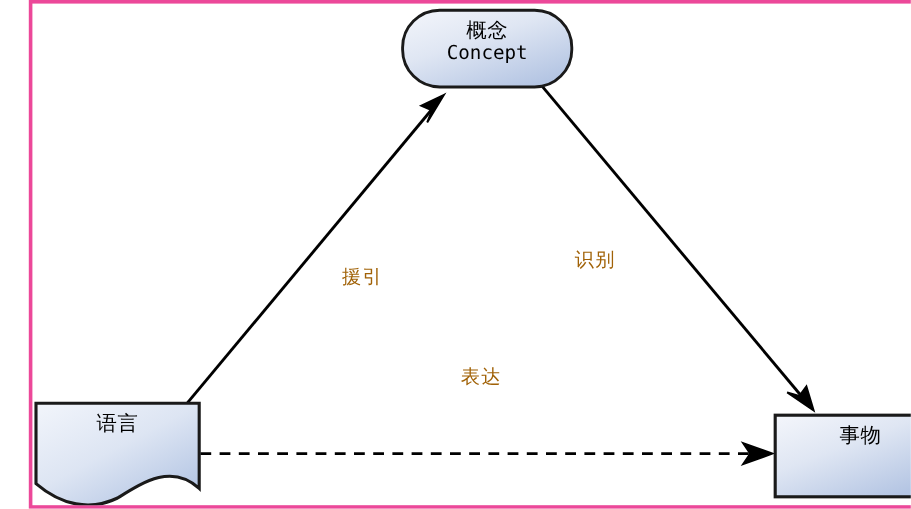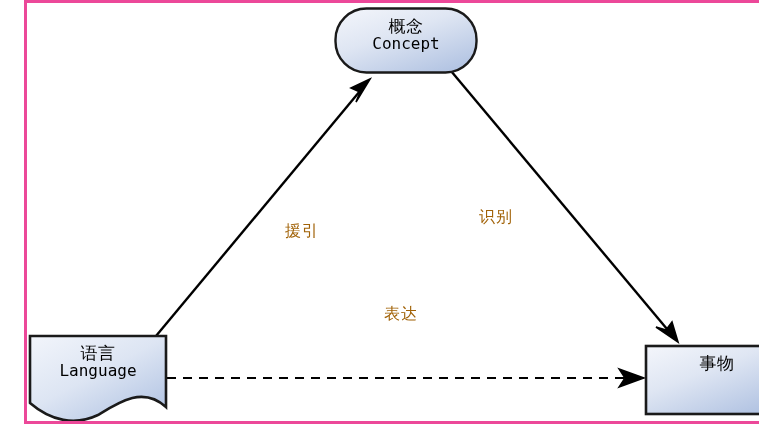--- a/index.html
+++ b/index.html
@@ -99,21 +99,20 @@
     </g>
   </svg>
 
   <div class="node-label" style="left:308px; top:14px; width:142px;">
     <div class="cn">概念</div>
     <div class="en">Concept</div>
   </div>
 
   <div class="node-label" style="left:2px; top:341px; width:138px;">
     <div class="cn">语言</div>
-    <div class="en">Language</div>
   </div>
 
   <div class="node-label" style="left:618px; top:351px; width:144px;">
     <div class="cn">事物</div>
   </div>
 
   <div class="edge-label" style="left:258px; top:218px;">援引</div>
 
   <div class="edge-label" style="left:452px; top:204px;">识别</div>
 

